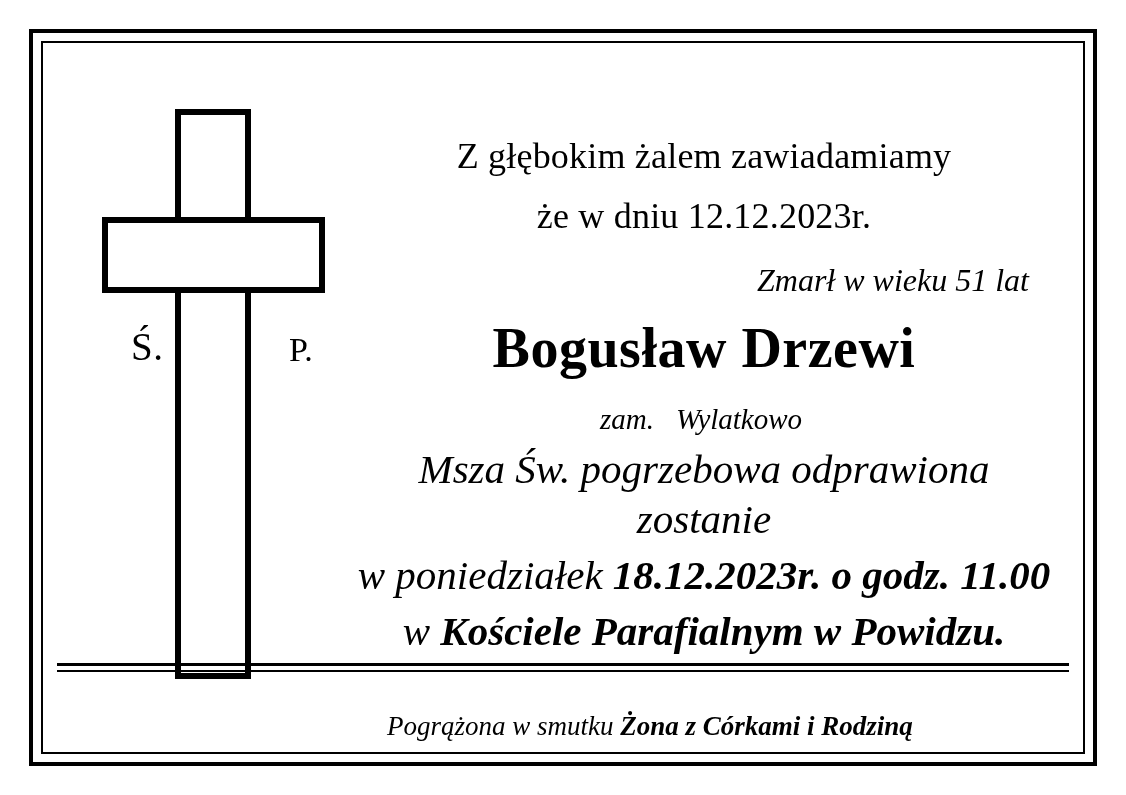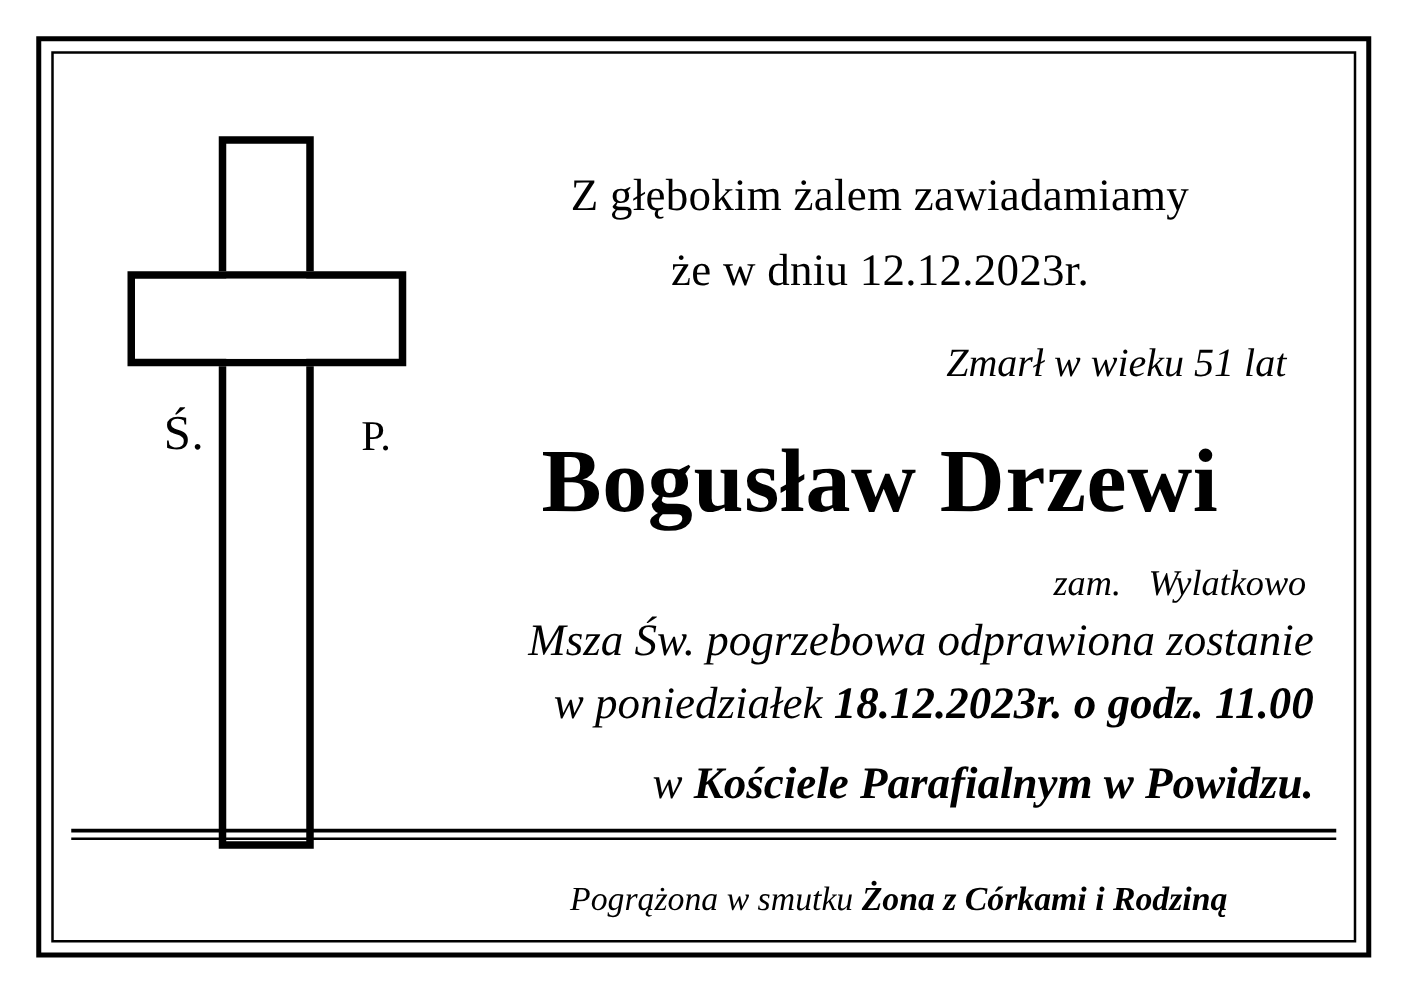--- a/index.html
+++ b/index.html
@@ -112,56 +112,56 @@
     text-align: center;
     letter-spacing: 0.2px;
   }
   .lead1 { margin-top: 2px; }
   .lead2 { margin-top: 16px; }
 
   .age {
     font-size: 32px;
     font-style: italic;
     text-align: right;
-    margin-top: 32px;
+    margin-top: 22px;
     padding-right: 22px;
   }
 
   .name {
-    font-size: 72px;
+    font-size: 56px;
     font-weight: bold;
     text-align: center;
     letter-spacing: 0.5px;
-    margin-top: 32px;
+    margin-top: 14px;
     white-space: nowrap;
   }
 
   .residence {
     font-size: 29px;
     font-style: italic;
-    text-align: right;
+    text-align: center;
     margin-top: 20px;
     padding-right: 6px;
   }
   .residence .zam { margin-right: 22px; }
 
   .mass1, .mass2, .mass3 {
-    font-size: 36px;
-    font-style: italic;
-    text-align: right;
+    font-size: 41px;
+    font-style: italic;
+    text-align: center;
   }
   .mass1 { margin-top: 6px; }
   .mass2 { margin-top: 6px; }
-  .mass3 { margin-top: 20px; }
+  .mass3 { margin-top: 6px; }
   .b { font-weight: bold; }
 
   .mourners {
     font-size: 27px;
     font-style: italic;
-    text-align: center;
+    text-align: left;
     margin-top: 54px;
     padding-left: 30px;
   }
 
   
   .footer-rule-top {
     position: absolute;
     left: 0;
     right: 0;
     bottom: 72px;

